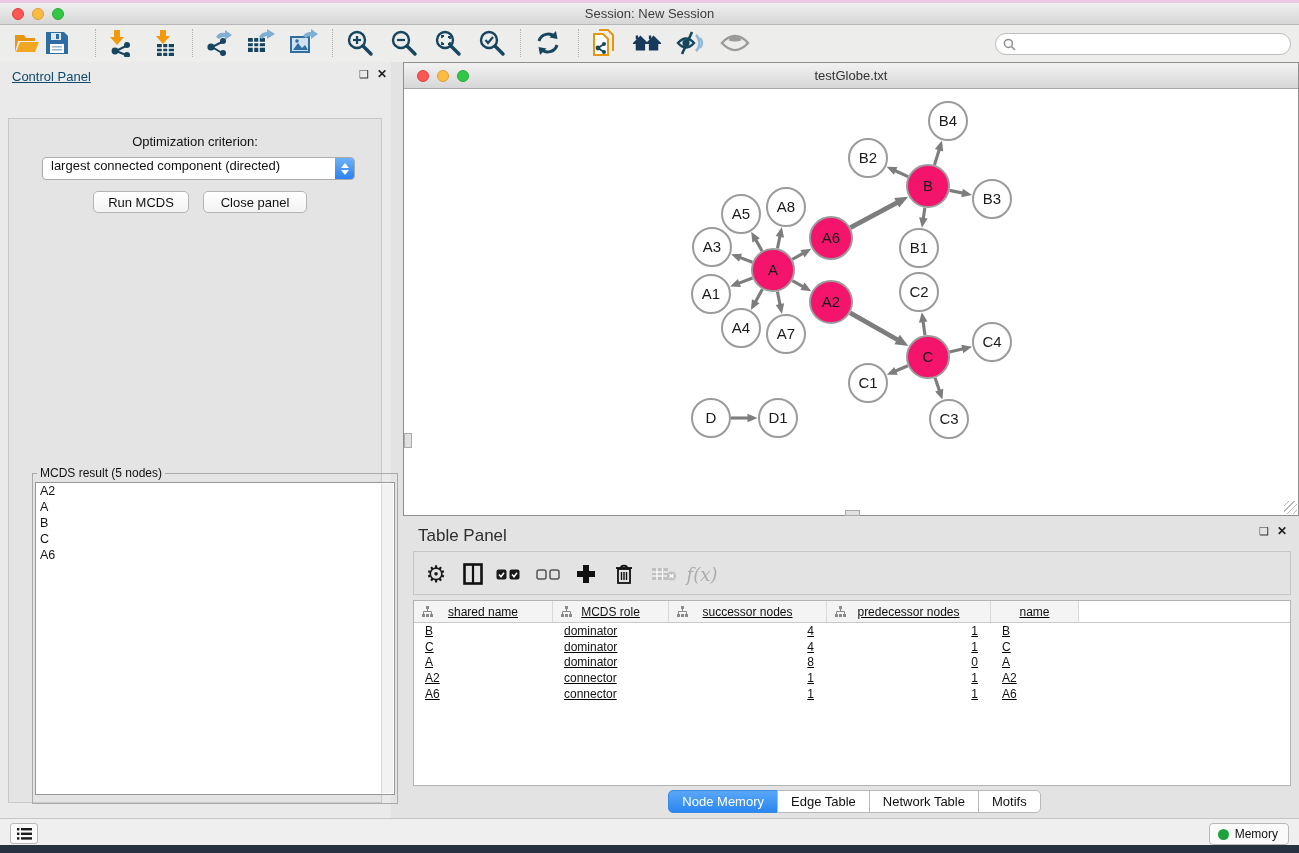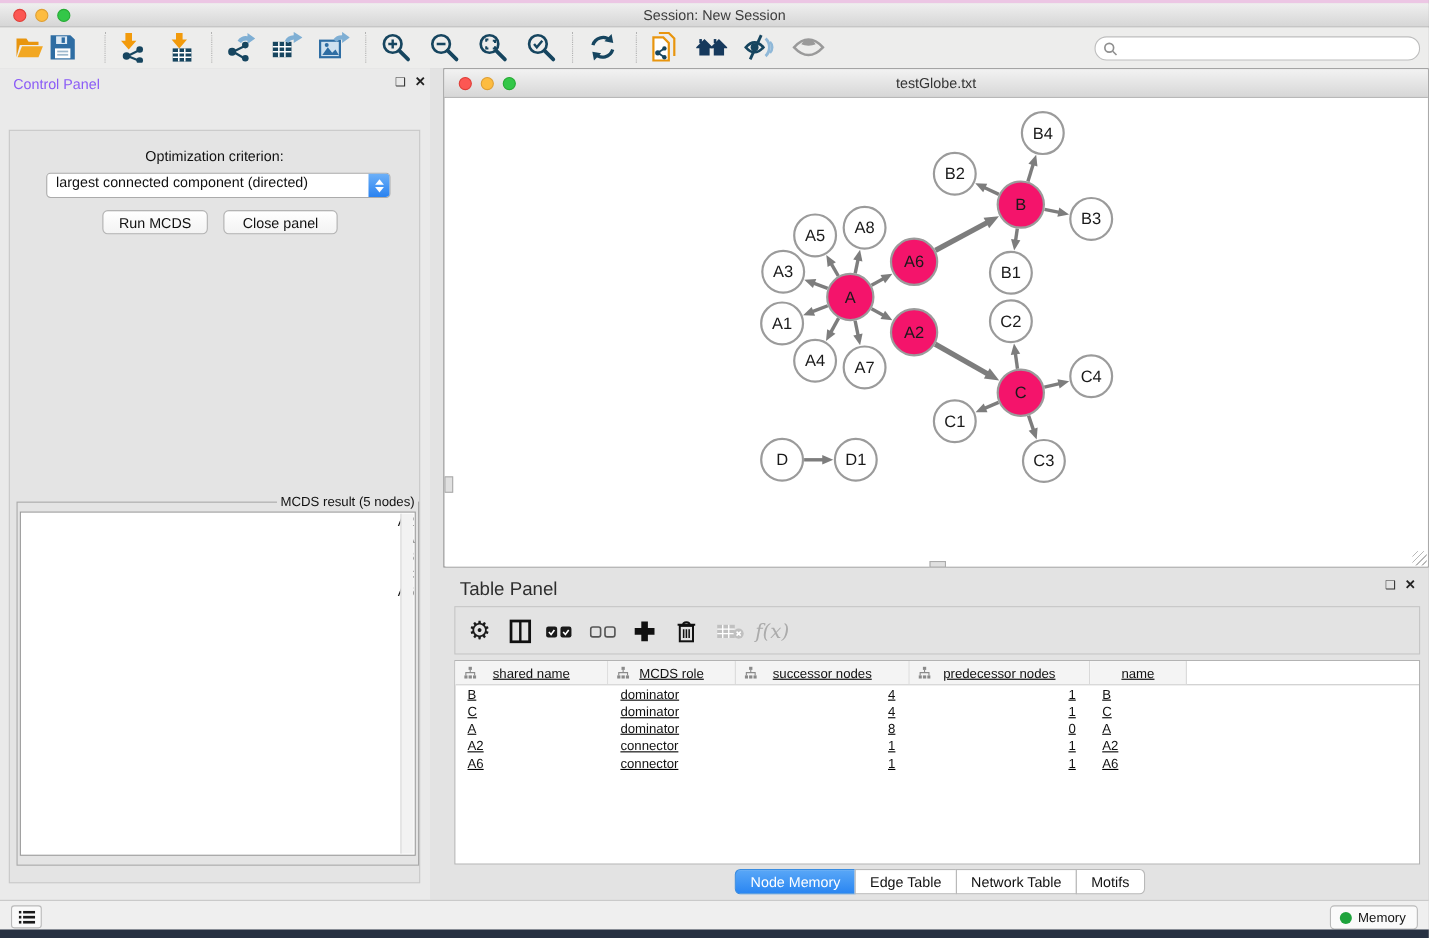--- a/index.html
+++ b/index.html
@@ -32,21 +32,21 @@
   .searchbox svg{margin-left:7px;}
   .searchbox input{border:none;outline:none;background:transparent;flex:1;
                    font-size:12px;font-family:"Liberation Sans",sans-serif;padding:0 8px 0 4px;}
 
   
   .desktop{left:391px;top:62px;width:908px;height:756px;background:#e3e3e3;}
 
   
   .control-panel{left:0;top:62px;width:391px;height:756px;background:#eaeaea;}
   .panel-head{position:absolute;left:0;top:0;width:100%;height:26px;}
-  .panel-head .ph-title{position:absolute;left:12px;top:7px;font-size:13px;color:#8b5cf6;}
+  .panel-head .ph-title{position:absolute;left:12px;top:7px;font-size:13px;color:#0c4a6e;text-decoration:underline;}
   .ph-float{position:absolute;top:6px;font-size:11px;color:#333;cursor:default;}
   .ph-close{position:absolute;top:5px;font-size:12px;font-weight:bold;color:#222;cursor:default;}
 
   .segbar{position:absolute;display:flex;height:21px;}
   .seg{height:21px;line-height:21px;padding:0 13px;background:#fff;border:1px solid #b9b9b9;
        margin-left:-1px;font-size:13px;color:#111;cursor:default;white-space:nowrap;}
   .seg:first-child{border-radius:5px 0 0 5px;margin-left:0;}
   .seg:last-child{border-radius:0 5px 5px 0;}
   .seg.active{background:linear-gradient(#59a7f7,#2a86f2);border-color:#3a8ce0;color:#fff;}
 
@@ -64,21 +64,21 @@
   .dd-stepper i{display:block;width:0;height:0;border-left:4px solid transparent;
                 border-right:4px solid transparent;}
   .dd-up{border-bottom:5px solid #fff;}
   .dd-down{border-top:5px solid #fff;}
   .btn{position:absolute;height:22px;background:linear-gradient(#ffffff,#f3f3f3);
        border:1px solid #b4b4b4;border-radius:5px;font-size:13px;color:#111;
        font-family:"Liberation Sans",sans-serif;text-align:center;line-height:20px;
        box-sizing:border-box;cursor:default;}
 
   fieldset.resultbox{position:absolute;left:6px;top:330px;width:360px;height:332px;
-            border:1px solid #a9a9a9;margin:0;padding:2px;background:transparent;text-align:right;}
+            border:1px solid #a9a9a9;margin:17px;padding:2px;background:transparent;}
   fieldset.resultbox legend{font-size:12px;color:#111;padding:0 3px;margin-left:2px;}
   .result-list{position:relative;width:100%;height:313px;background:#fff;
                border:1px solid #979797;box-sizing:border-box;overflow:hidden;}
   .result-item{font-size:12.5px;color:#111;line-height:16px;padding-left:4px;}
   .result-scroll{position:absolute;right:1px;top:1px;bottom:1px;width:11px;background:#f2f2f2;
                  border-left:1px solid #d8d8d8;}
 
   
   .net-window{left:403px;top:62px;width:896px;height:454px;background:#fff;
               border:1px solid #8f8f8f;box-sizing:border-box;}

